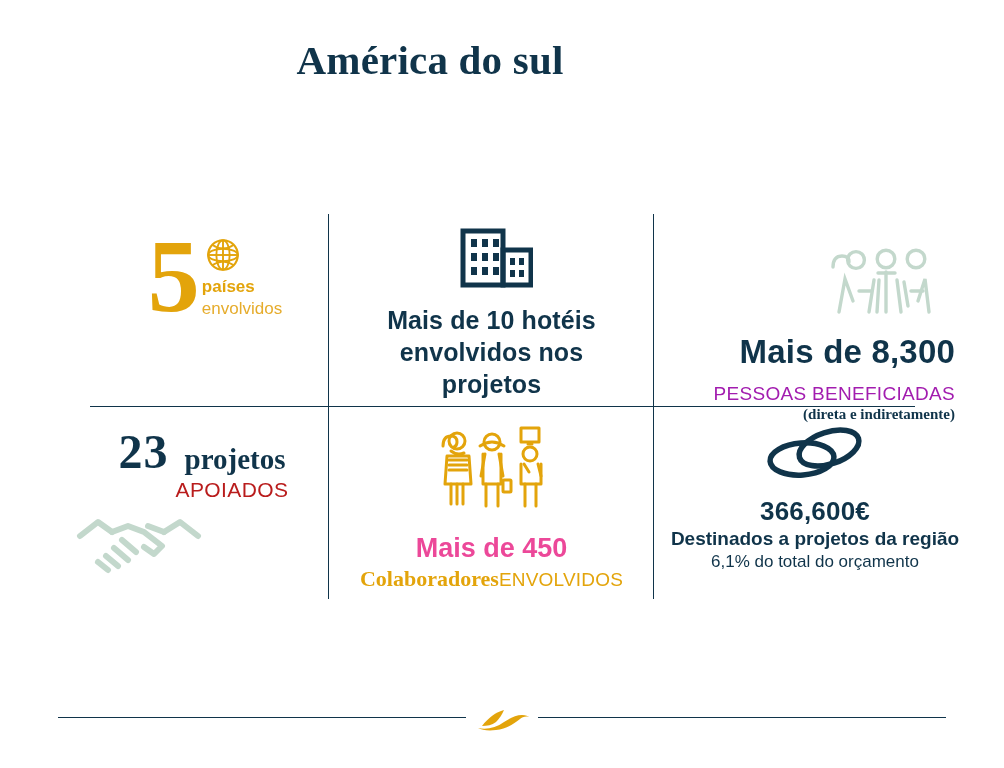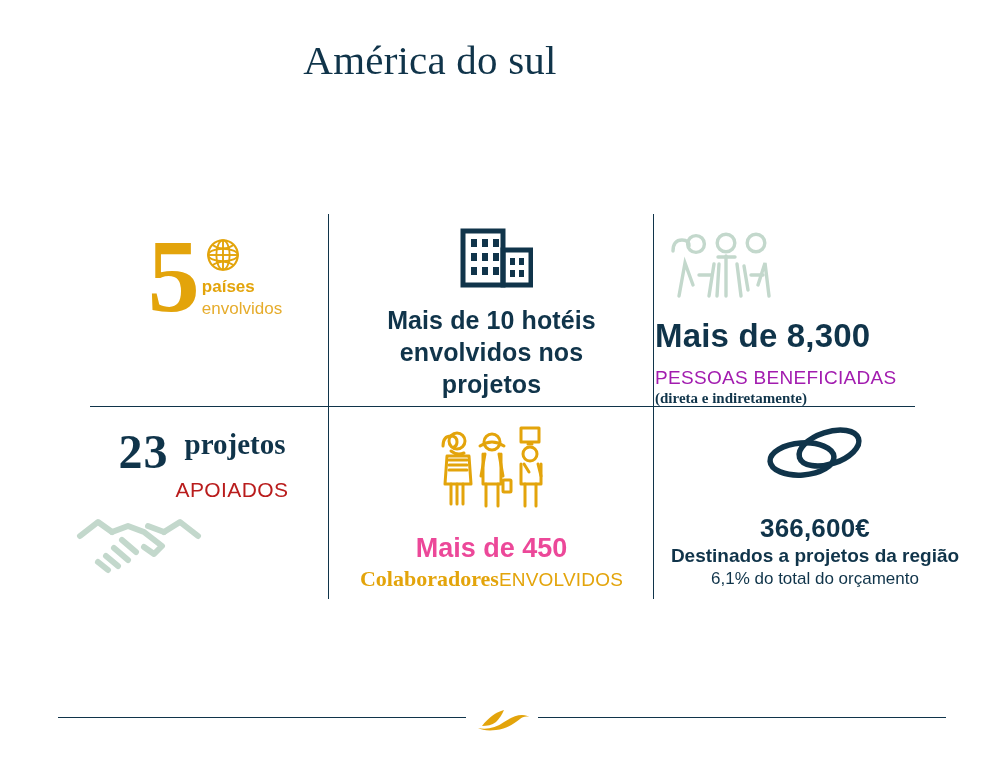--- a/index.html
+++ b/index.html
@@ -18,21 +18,21 @@
 
   
   .page-title {
     position: absolute;
     top: 36px;
     left: 0;
     width: 860px;
     text-align: center;
     font-family: "Liberation Serif", serif;
     font-size: 41px;
-    font-weight: 400;
+    font-weight: 700;
     color: #10344a;
     letter-spacing: 0.2px;
   }
 
   
   .grid {
     position: absolute;
     left: 58px;
     top: 200px;
     width: 888px;
@@ -105,21 +105,21 @@
     margin-top: 12px;
     font-family: "Liberation Sans", sans-serif;
     font-weight: 700;
     font-size: 25px;
     line-height: 1.28;
     color: #10344a;
     letter-spacing: 0.1px;
   }
 
   
-  .cell-people { left: 597px; top: 12px; width: 300px; height: 192px; text-align: left; }
+  .cell-people { left: 597px; top: 28px; width: 300px; height: 192px; text-align: right; }
   .people-icon { margin-top: 16px; }
   .people-big {
     margin-top: 6px;
     font-family: "Liberation Sans", sans-serif;
     font-weight: 700;
     font-size: 33px;
     color: #10344a;
     line-height: 1.1;
     letter-spacing: 0.2px;
   }
@@ -136,21 +136,21 @@
     font-size: 15px;
     font-weight: 700;
     color: #10344a;
     margin-top: 1px;
   }
 
   
   .cell-projects { left: 0px; top: 228px; width: 270px; height: 170px; }
   .c4-row {
     display: flex;
-    align-items: flex-start;
+    align-items: flex-end;
     justify-content: center;
     padding-left: 18px;
   }
   .big-23 {
     font-family: "Liberation Serif", serif;
     font-size: 48px;
     font-weight: 700;
     color: #10344a;
     line-height: 1;
     letter-spacing: 1px;
@@ -204,21 +204,21 @@
     font-weight: 400;
     font-size: 19px;
     color: #e3a40b;
     letter-spacing: 0.2px;
   }
 
   
   .cell-budget { left: 597px; top: 218px; width: 320px; height: 182px; text-align: center; }
   .coins-icon { margin-top: 6px; }
   .budget-big {
-    margin-top: 28px;
+    margin-top: 11px;
     font-family: "Liberation Sans", sans-serif;
     font-weight: 700;
     font-size: 26px;
     color: #10344a;
     line-height: 1.1;
     letter-spacing: 0.2px;
   }
   .budget-sub {
     margin-top: 2px;
     font-family: "Liberation Sans", sans-serif;

